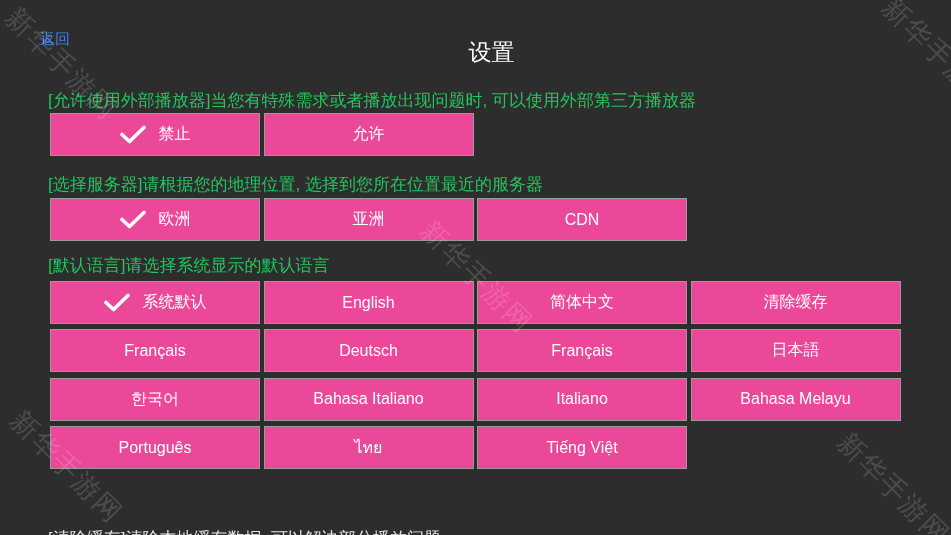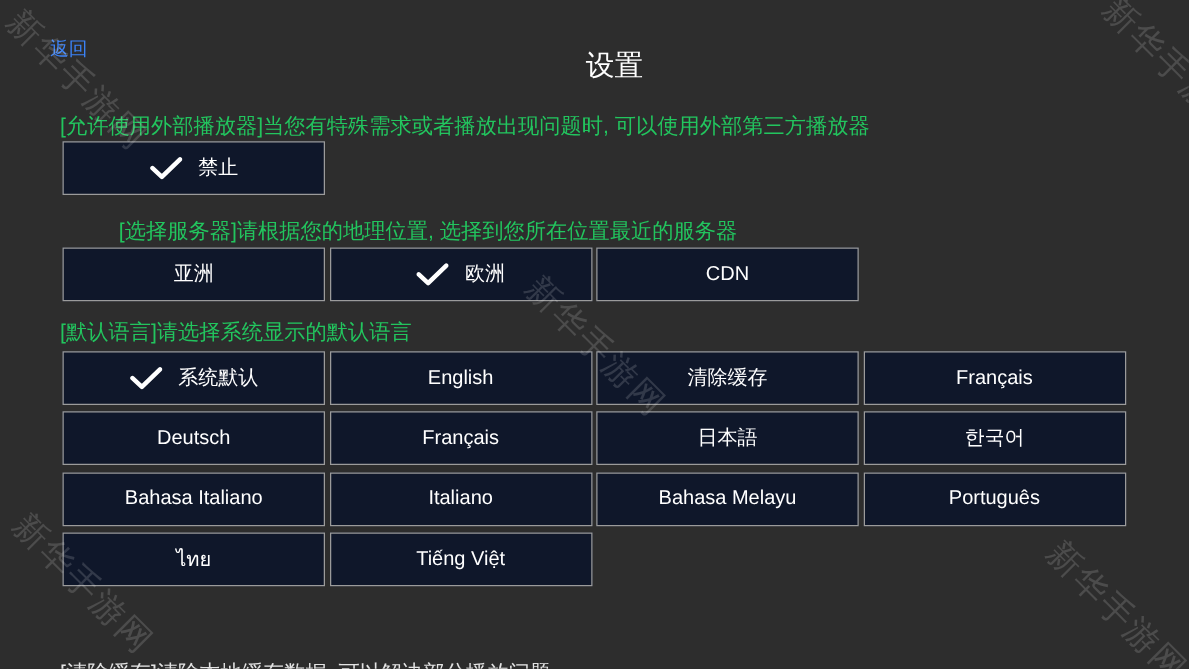--- a/index.html
+++ b/index.html
@@ -25,39 +25,39 @@
     z-index: 1;
   }
 
   
   .section-label {
     position: absolute; left: 48px;
     font-size: 17px; color: #22c55e;
     white-space: nowrap; z-index: 1;
   }
   #lbl-player   { top: 89px; }
-  #lbl-server   { top: 173px; margin-left: 47px; }
+  #lbl-server   { top: 173px; }
   #lbl-language { top: 254px; }
 
   
   .options { position: absolute; left: 50px; z-index: 1; }
   .options.row { display: flex; gap: 3.5px; }
   .options.grid {
     display: grid;
     grid-template-columns: repeat(4, 210px);
     column-gap: 3.5px; row-gap: 5.4px;
   }
   #opts-player   { top: 113px; }
   #opts-server   { top: 198px; }
   #opts-language { top: 281px; }
 
   .opt-btn {
     box-sizing: border-box;
     width: 210px; height: 43px;
-    background: #0f172a;
+    background: #ec4899;
     border: 1px solid #9b9b9b;
     color: #ffffff; font-size: 16px;
     display: flex; align-items: center; justify-content: center;
     gap: 13px; cursor: pointer;
     white-space: nowrap;
   }
   .opt-btn svg.check { display: block; flex: 0 0 auto; }
 
   
   .bottom-partial {
@@ -94,48 +94,54 @@
   <h1 class="title">设置</h1>
 
   <div class="section-label" id="lbl-player">[允许使用外部播放器]当您有特殊需求或者播放出现问题时, 可以使用外部第三方播放器</div>
   <div class="options row" id="opts-player">
       <div class="opt-btn">
         <svg class="check" viewBox="0 0 26 19" width="26" height="19">
           <polyline points="2,9.5 9.5,16.5 24,2.5" fill="none" stroke="#ffffff" stroke-width="3.6" stroke-linecap="round" stroke-linejoin="round"></polyline>
         </svg>
         <span>禁止</span>
       </div>
+      <div class="opt-btn">
+        <span>允许</span>
+      </div>
     </div>
 
   <div class="section-label" id="lbl-server">[选择服务器]请根据您的地理位置, 选择到您所在位置最近的服务器</div>
   <div class="options row" id="opts-server">
       <div class="opt-btn">
-        <span>亚洲</span>
-      </div>
-      <div class="opt-btn">
         <svg class="check" viewBox="0 0 26 19" width="26" height="19">
           <polyline points="2,9.5 9.5,16.5 24,2.5" fill="none" stroke="#ffffff" stroke-width="3.6" stroke-linecap="round" stroke-linejoin="round"></polyline>
         </svg>
         <span>欧洲</span>
+      </div>
+      <div class="opt-btn">
+        <span>亚洲</span>
       </div>
       <div class="opt-btn">
         <span>CDN</span>
       </div>
     </div>
 
   <div class="section-label" id="lbl-language">[默认语言]请选择系统显示的默认语言</div>
   <div class="options grid" id="opts-language">
       <div class="opt-btn">
         <svg class="check" viewBox="0 0 26 19" width="26" height="19">
           <polyline points="2,9.5 9.5,16.5 24,2.5" fill="none" stroke="#ffffff" stroke-width="3.6" stroke-linecap="round" stroke-linejoin="round"></polyline>
         </svg>
         <span>系统默认</span>
       </div>
       <div class="opt-btn">
         <span>English</span>
+      </div>
+      <div class="opt-btn">
+        <span>简体中文</span>
       </div>
       <div class="opt-btn">
         <span>清除缓存</span>
       </div>
       <div class="opt-btn">
         <span>Français</span>
       </div>
       <div class="opt-btn">
         <span>Deutsch</span>
       </div>

